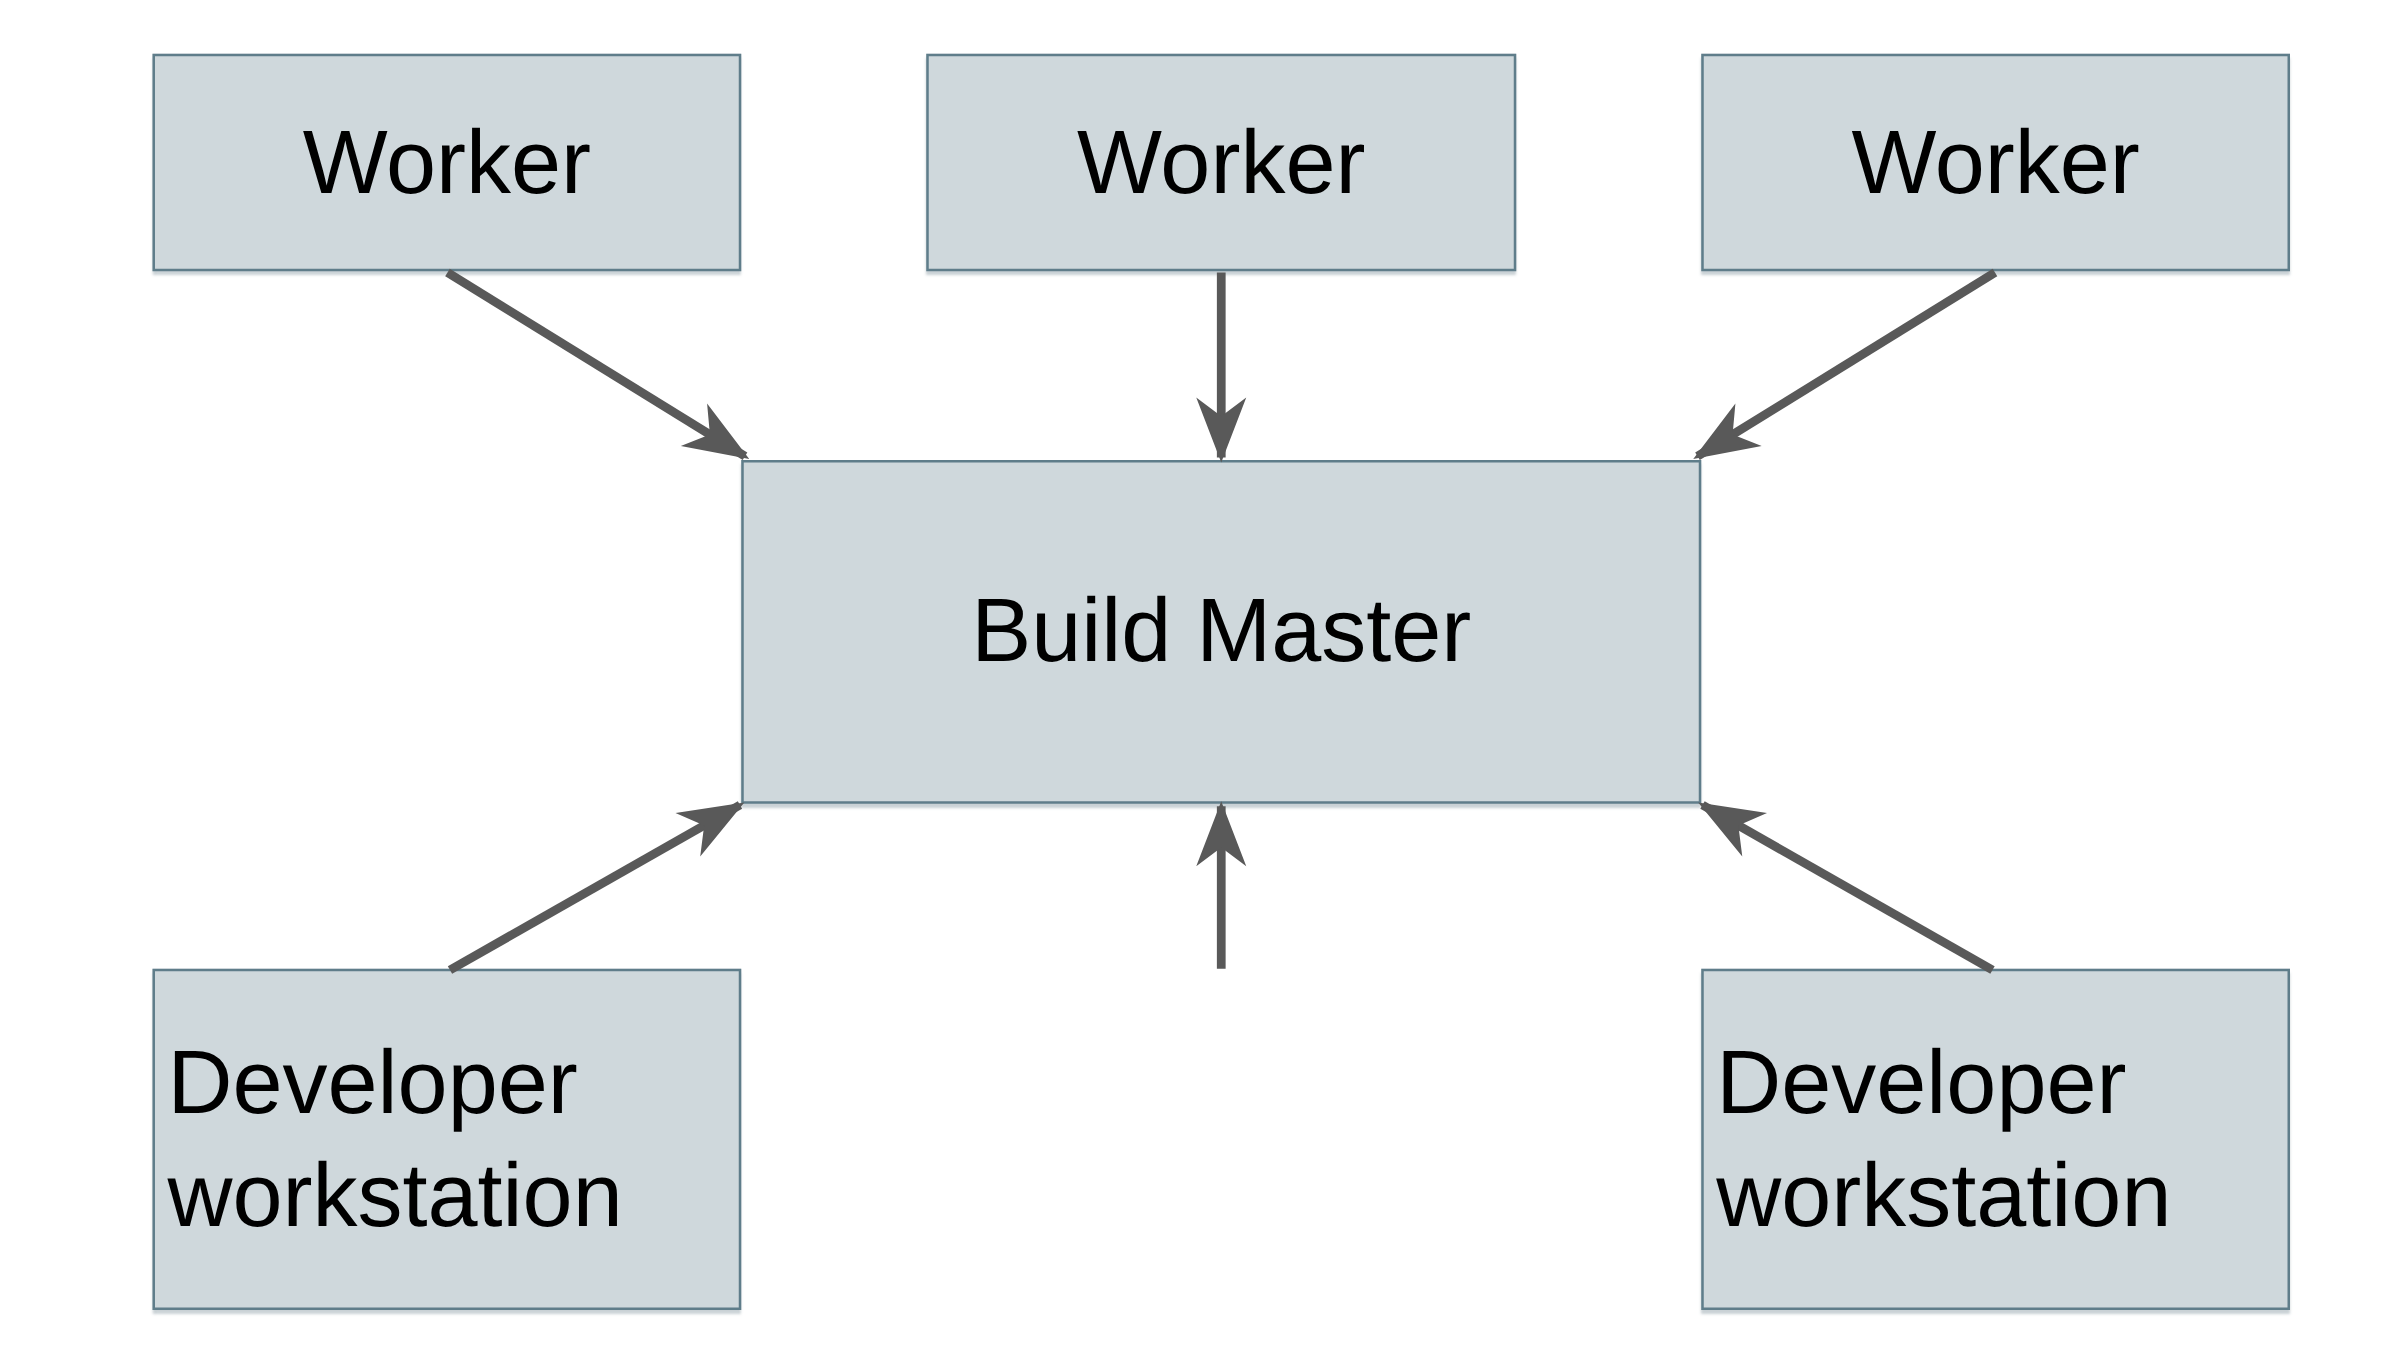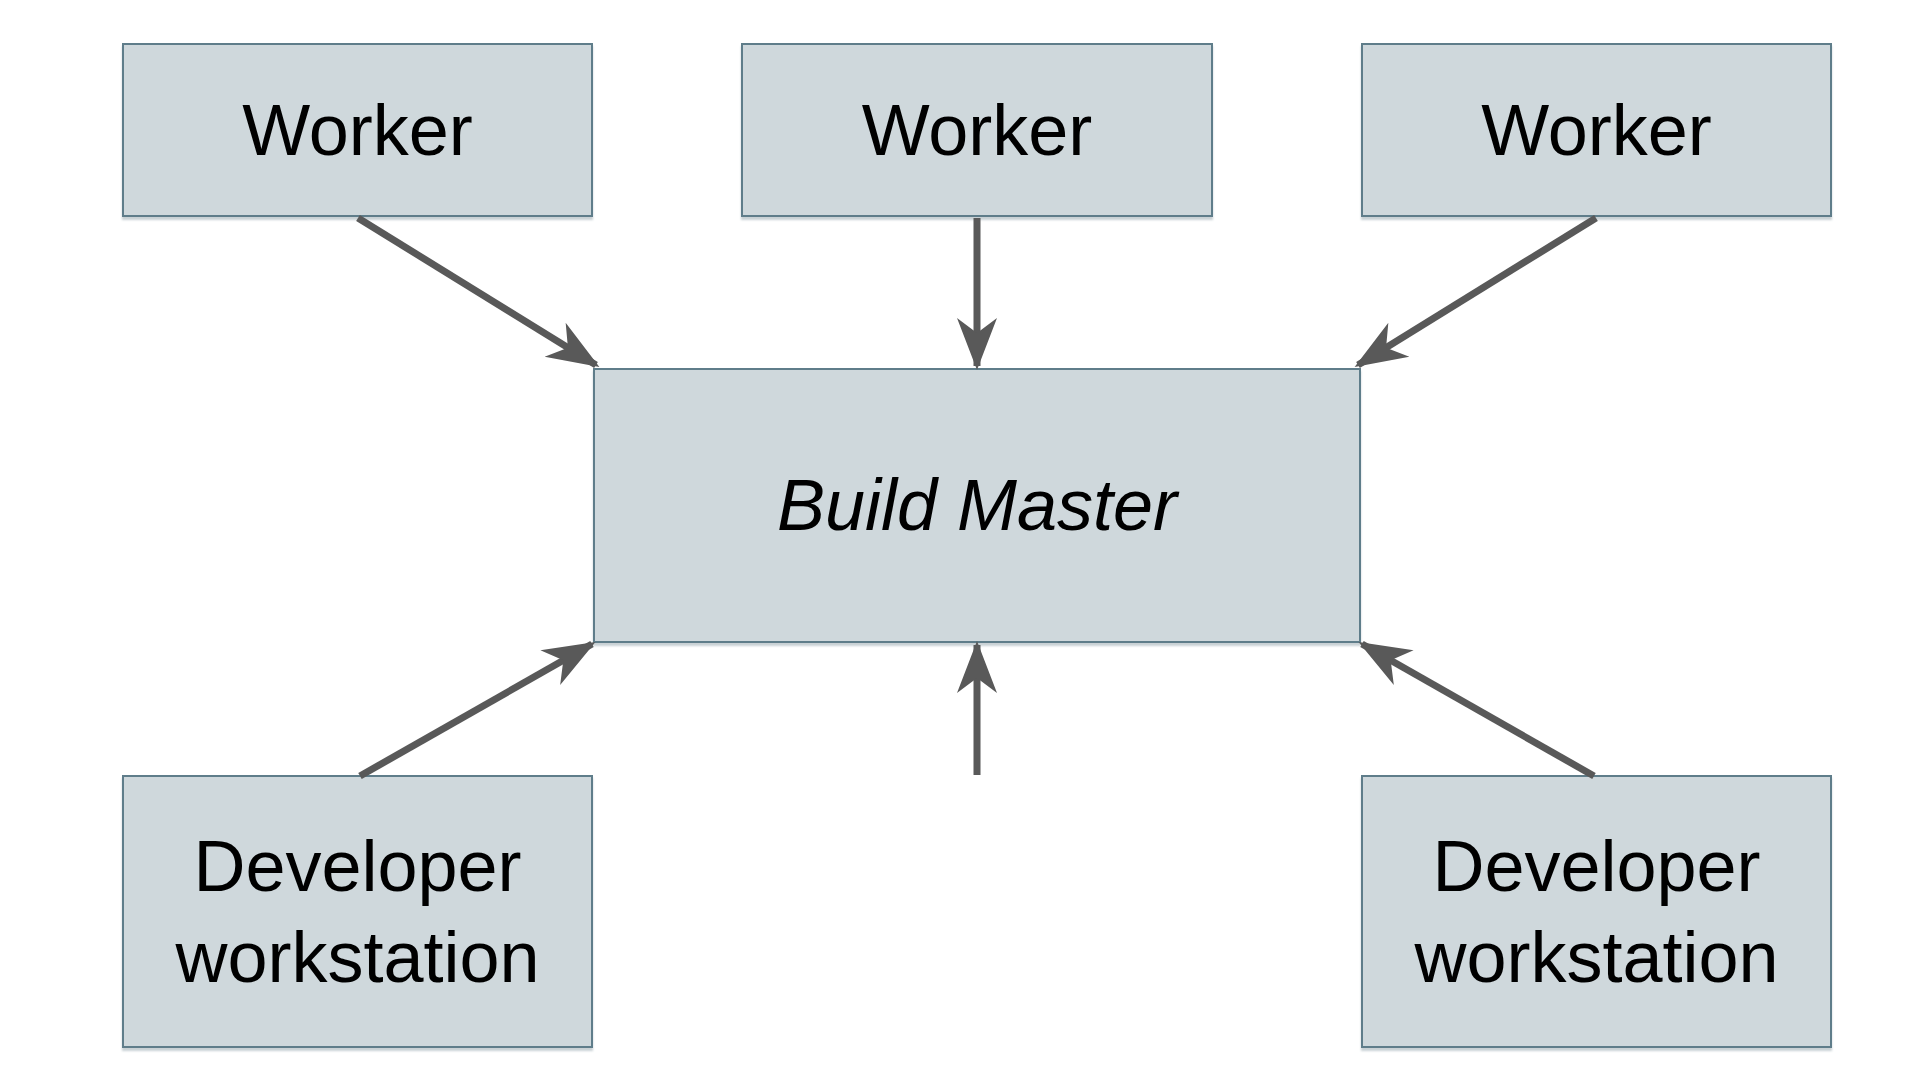--- a/index.html
+++ b/index.html
@@ -6,34 +6,33 @@
   .stage{
     position:relative;
     width:1910px;height:1090px;
     background:var(--bg,#ffffff);
     font-family:"Liberation Sans",sans-serif;
     overflow:hidden;
   }
   .node{
     position:absolute;
     display:flex;align-items:center;justify-content:center;
-    text-align:center;
     box-sizing:border-box;
     background:var(--box-fill,#cfd8dc);
     border:2px solid var(--box-border,#5f7d8a);
     box-shadow:0 3px 2px rgba(100,122,134,0.35);
     color:var(--text-color,#000000);
     font-size:72px;
     line-height:1.26;
     padding:4px 10px;
   }
   .n-worker-1{left:122px;top:43px;width:471px;height:174px;}
   .n-worker-2{left:741px;top:43px;width:472px;height:174px;}
   .n-worker-3{left:1361px;top:43px;width:471px;height:174px;}
-  .n-build-master{left:593px;top:368px;width:768px;height:275px;font-style:italic;}
+  .n-build-master{left:593px;top:368px;width:768px;height:275px;}
   .n-dev-left{left:122px;top:775px;width:471px;height:273px;}
   .n-ci-server{left:741px;top:775px;width:472px;height:273px;}
   .n-dev-right{left:1361px;top:775px;width:471px;height:273px;}
   .arrows{
     position:absolute;left:0;top:0;width:1910px;height:1090px;
     pointer-events:none;
   }
   .arrow-line{
     stroke:var(--arrow-color,#595959);
     stroke-width:7;

